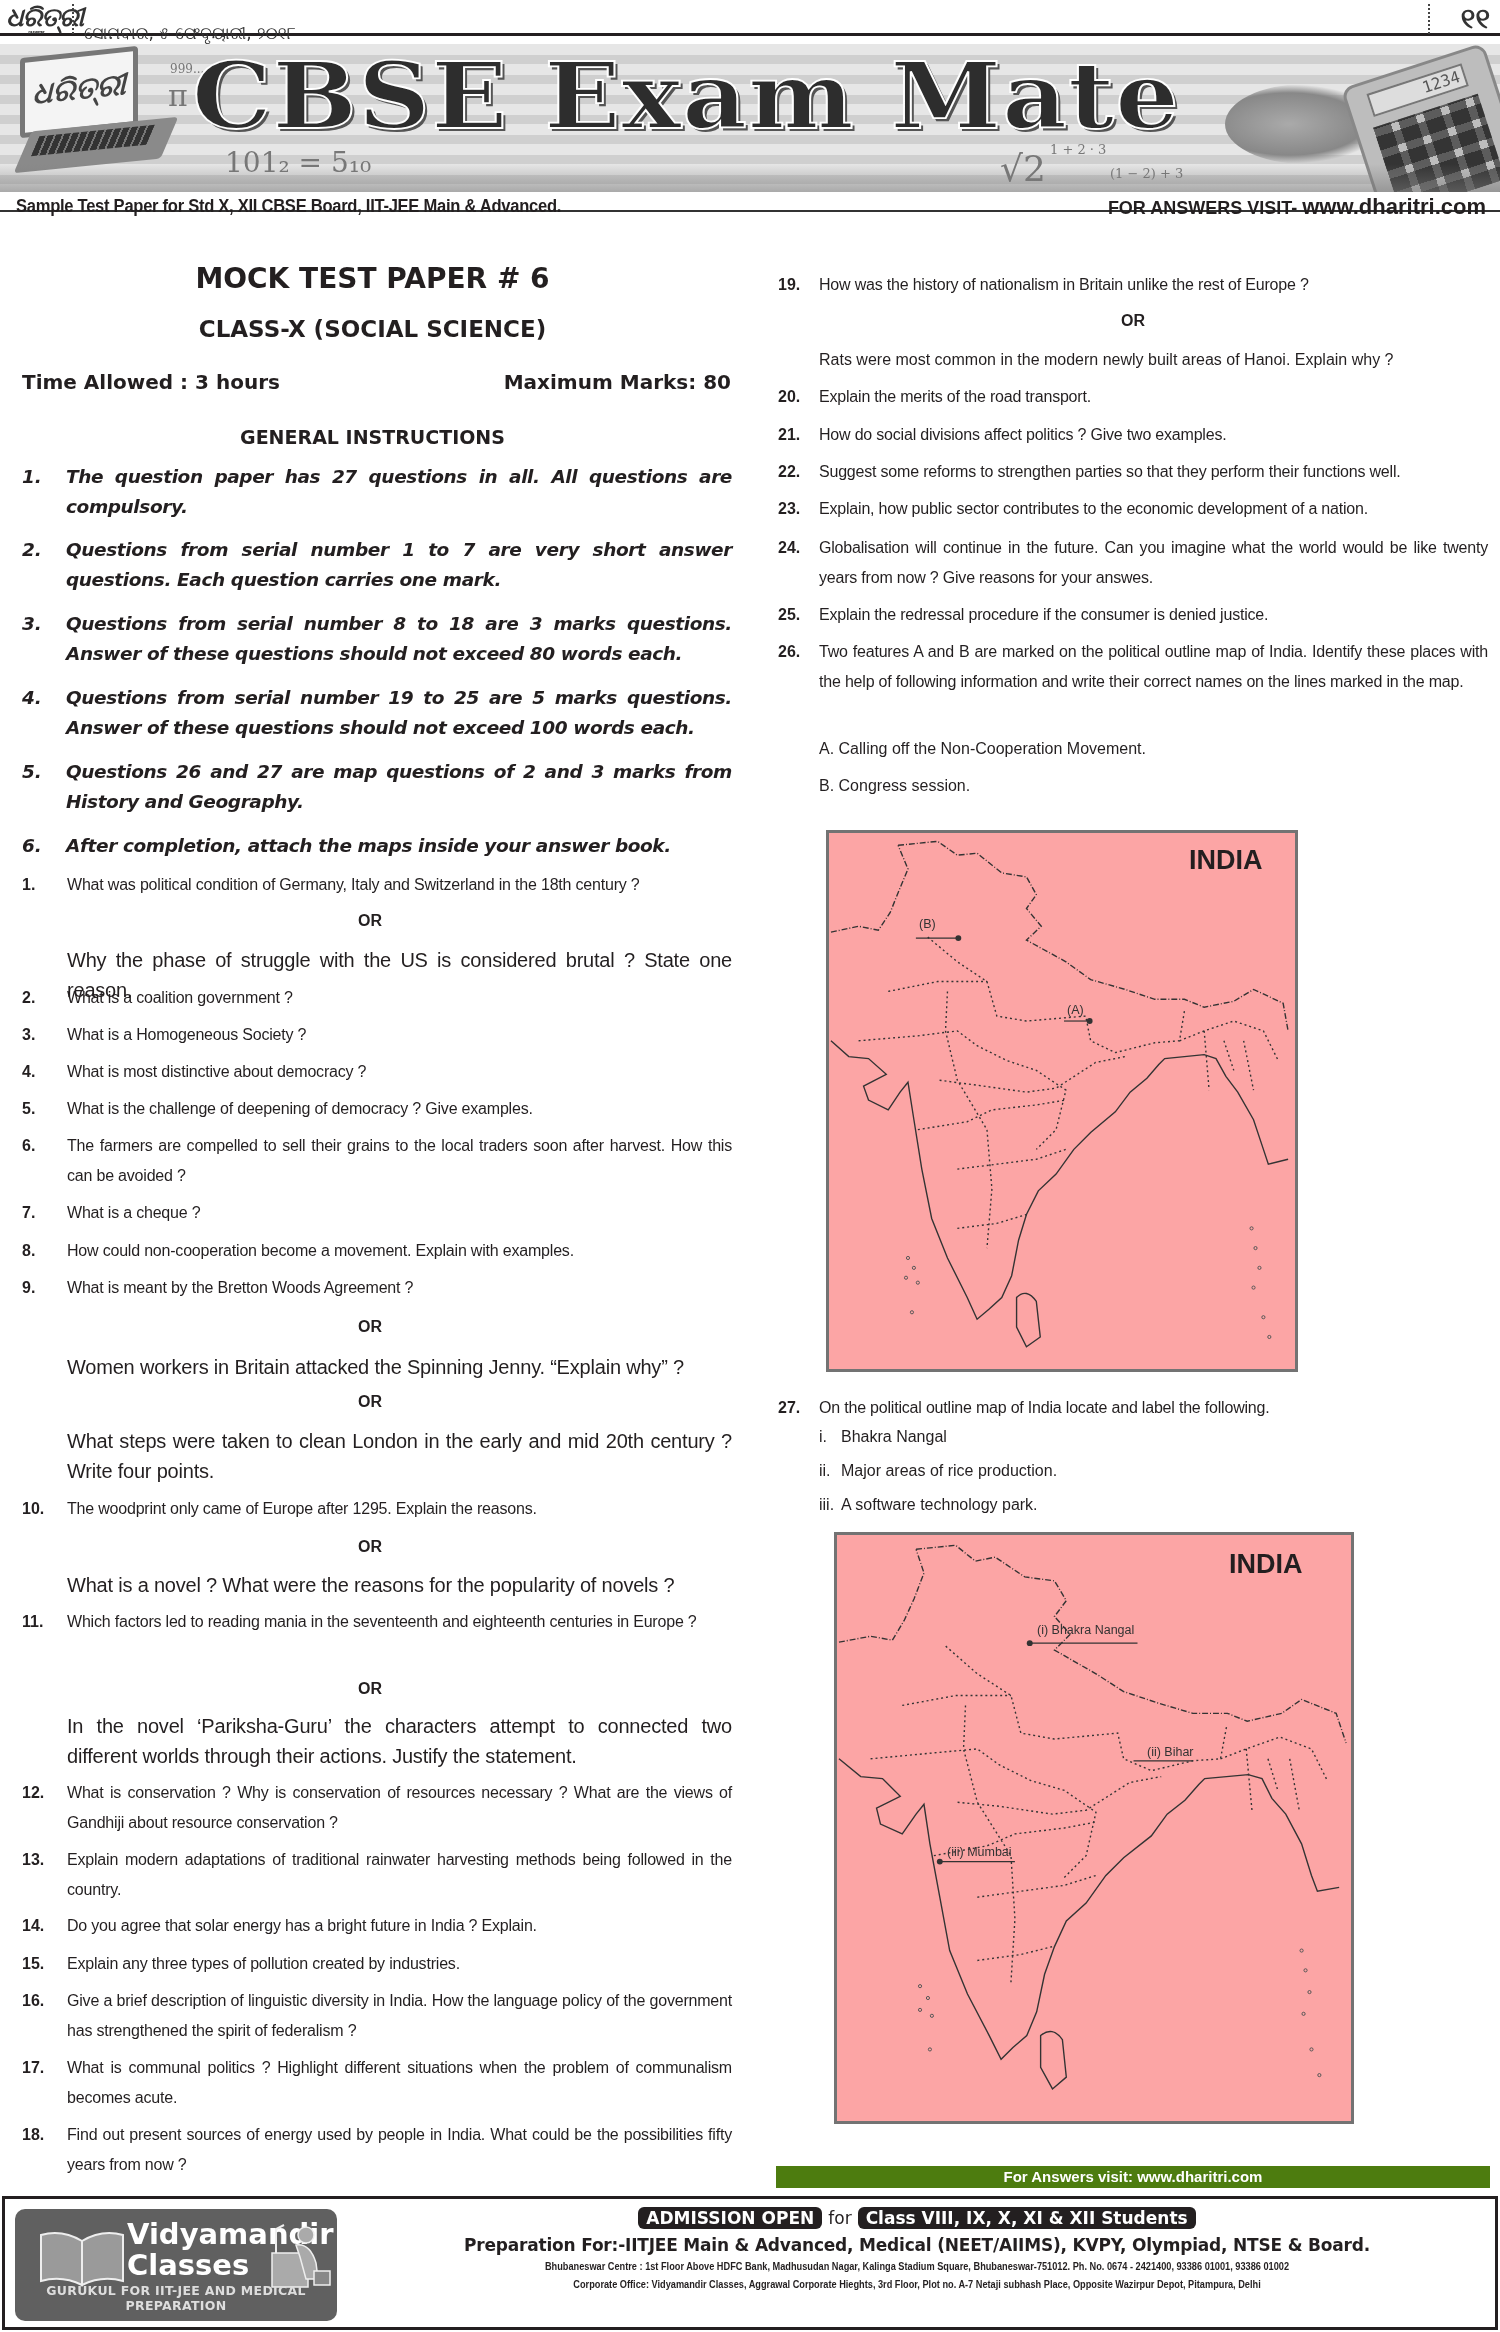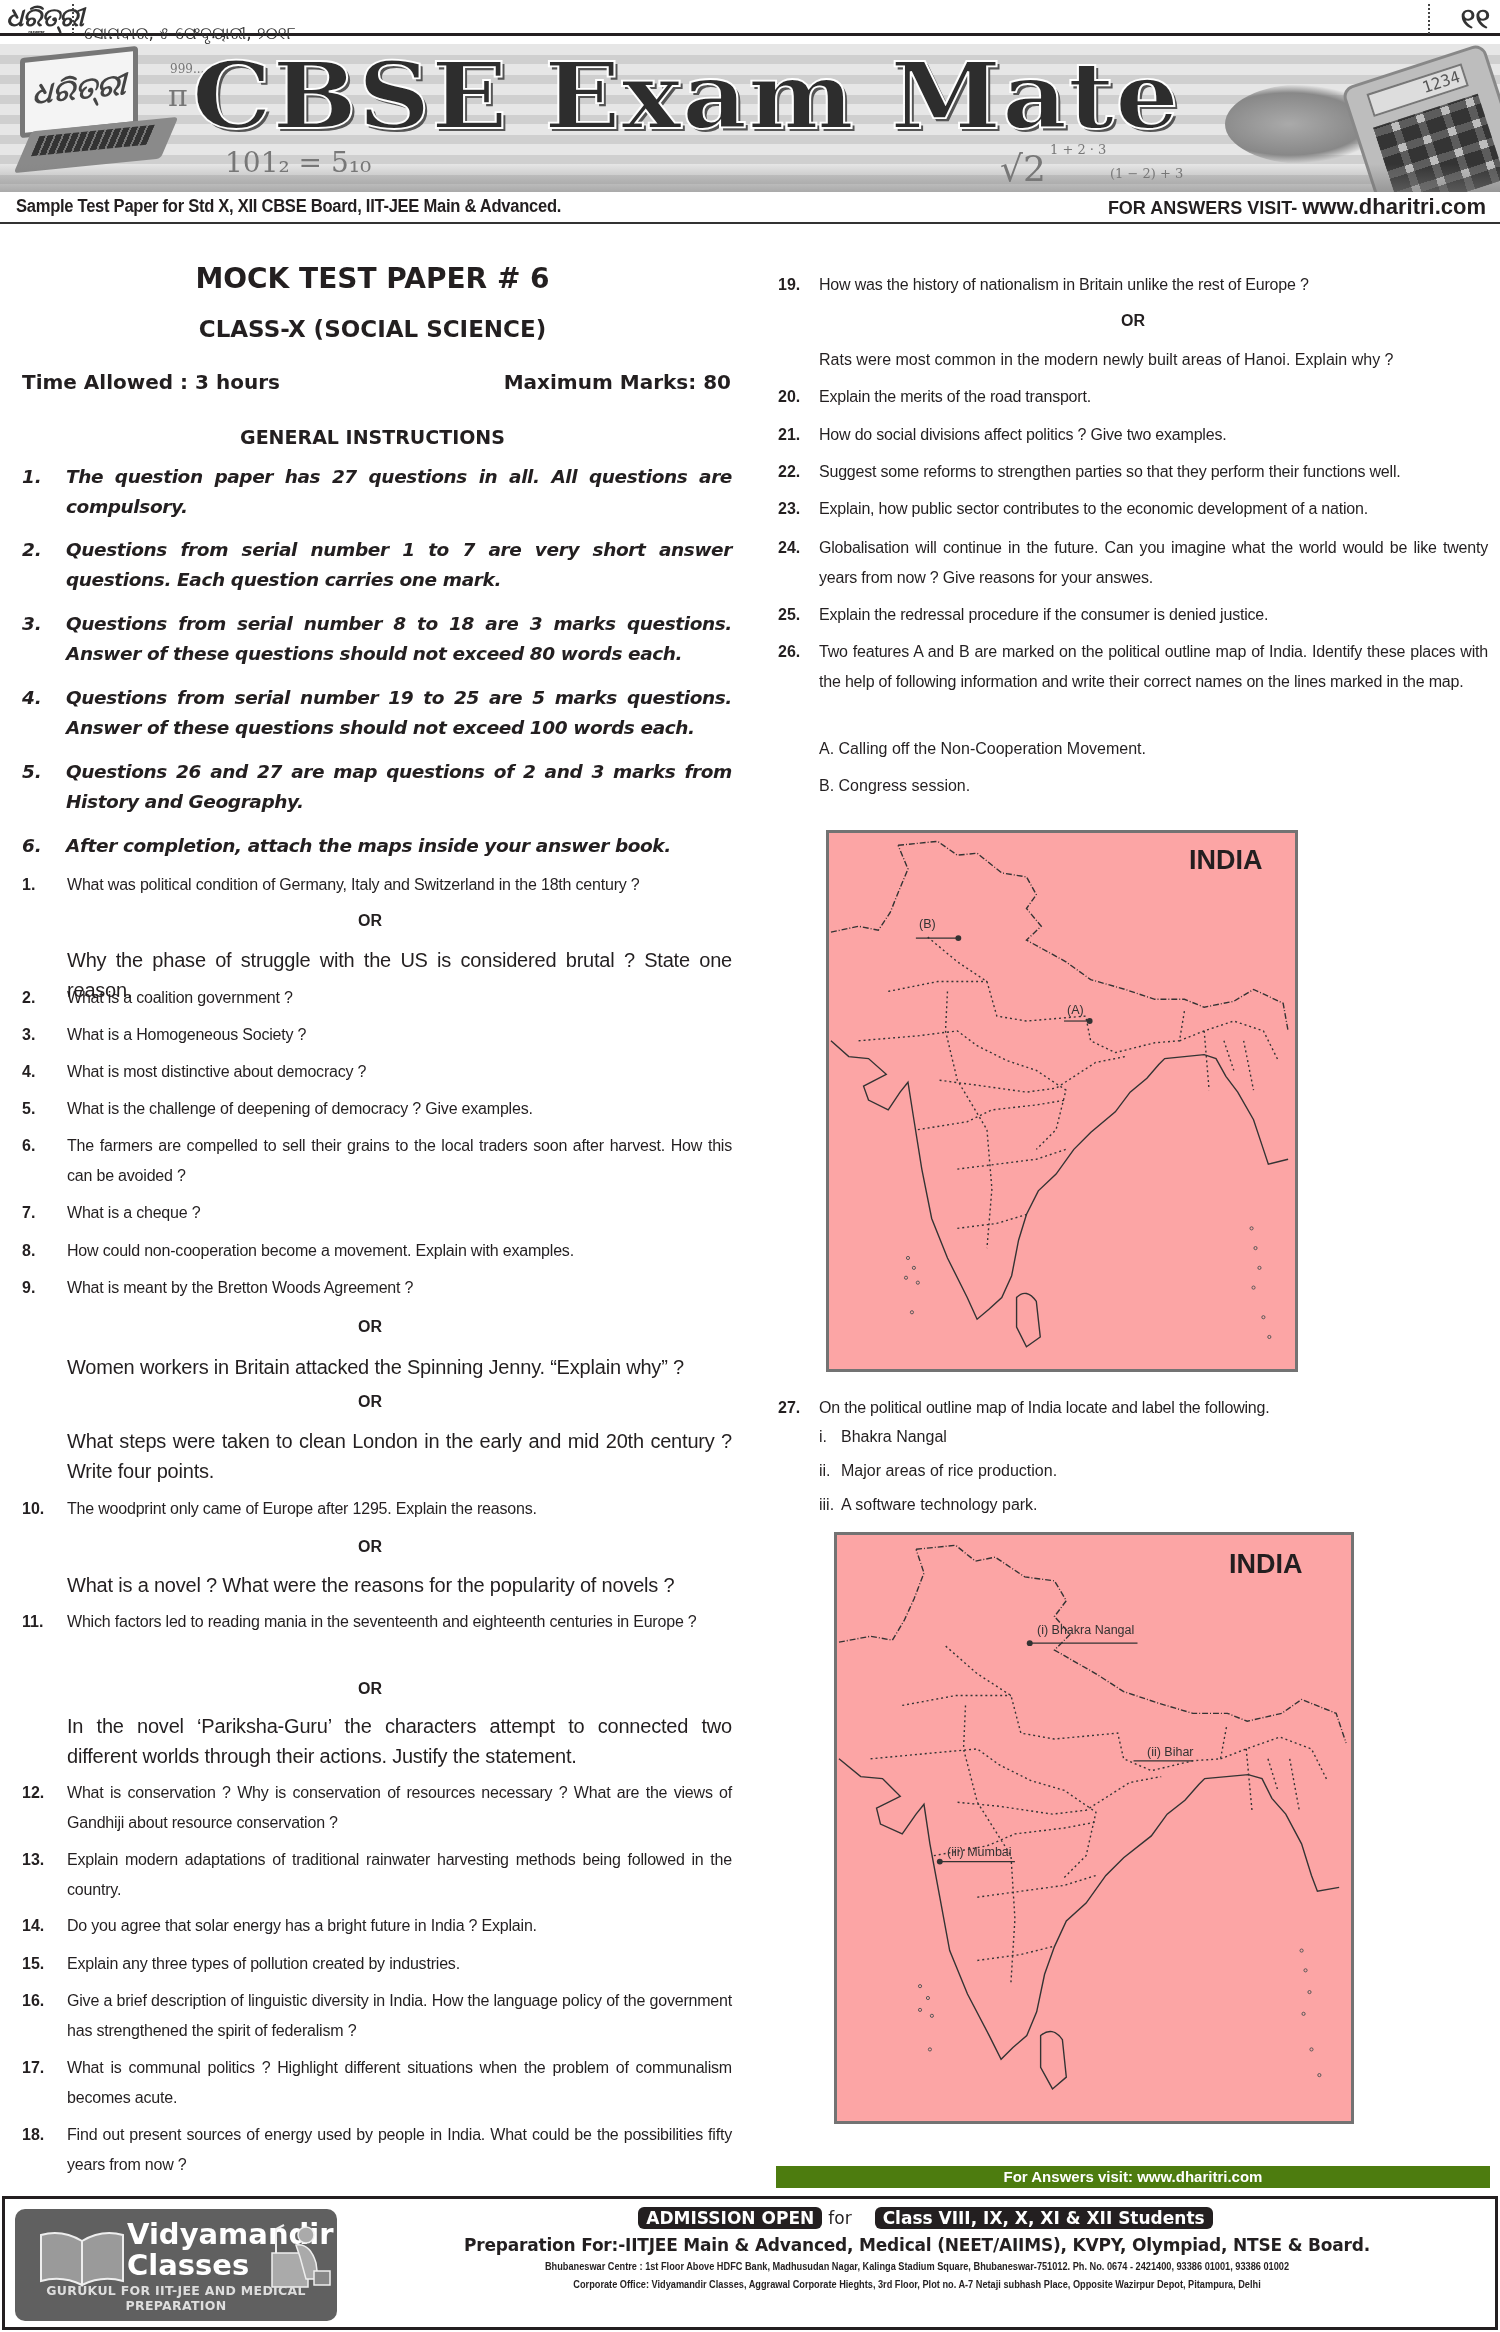--- a/index.html
+++ b/index.html
@@ -24,21 +24,21 @@
   .laptop .base { position: absolute; left: 14px; top: 72px; width: 140px; height: 42px; background: #8a8a8a; border-radius: 4px; transform: skewX(-28deg) rotate(-6deg); }
   .laptop .keys { position: absolute; left: 10px; top: 6px; width: 110px; height: 20px; background: repeating-linear-gradient(90deg, #333 0 6px, #777 6px 8px); }
   .math { position: absolute; font-family: "DejaVu Serif", serif; color: #777; }
   .banner-title { position: absolute; left: 192px; top: 6px; font-family: "DejaVu Serif", serif; font-weight: bold; font-size: 100px; color: #2d2d2d; letter-spacing: 1px;
      -webkit-text-stroke: 2px #fff; text-shadow: 3px 3px 0 #555; white-space: nowrap; line-height: 1; transform: scaleY(0.92); transform-origin: top left; }
   .hand { position: absolute; left: 1225px; top: 40px; width: 160px; height: 80px; background: radial-gradient(ellipse at 40% 50%, #aaa 0%, #888 55%, rgba(0,0,0,0) 70%); border-radius: 50%; }
   .calc { position: absolute; left: 1360px; top: 18px; width: 150px; height: 150px; background: #bdbdbd; border: 3px solid #888; border-radius: 12px; transform: rotate(-18deg); }
   .calc .disp { position: absolute; left: 20px; top: 10px; width: 100px; height: 24px; background: #ddd; border: 2px solid #777; font-family: "DejaVu Sans Mono", monospace; font-size: 16px; text-align: right; color: #555; padding-right: 4px; }
   .calc .pad { position: absolute; left: 16px; top: 44px; width: 110px; height: 90px; background: repeating-linear-gradient(90deg, #444 0 18px, transparent 18px 26px), repeating-linear-gradient(0deg, #444 0 14px, transparent 14px 22px); background-blend-mode: multiply; opacity: .8; }
 
-  .subbar { position: absolute; left: 0; top: 192px; width: 1500px; height: 32px; border-bottom: 2px solid #333; }
+  .subbar { position: absolute; left: 0; top: 192px; width: 1500px; height: 20px; border-bottom: 2px solid #333; }
   .subbar .left { position: absolute; left: 16px; top: 4px; font-size: 18px; font-weight: bold; color: #231f20; letter-spacing: -0.3px; transform: scaleX(0.92); transform-origin: left; }
   .subbar .right { position: absolute; right: 14px; top: 2px; font-size: 18px; font-weight: bold; color: #231f20; white-space: nowrap; }
   .subbar .right b { font-size: 22px; }
 
   
   .col-left { position: absolute; left: 0; top: 224px; width: 745px; }
   .paper-title { position: absolute; left: 0; top: 38px; width: 745px; text-align: center; font-family: "DejaVu Sans", sans-serif; font-size: 28px; font-weight: bold; color: #231f20; }
   .paper-class { position: absolute; left: 0; top: 92px; width: 745px; text-align: center; font-family: "DejaVu Sans", sans-serif; font-size: 23px; font-weight: bold; color: #231f20; }
   .time-allowed { position: absolute; left: 22px; top: 146px; font-family: "DejaVu Sans", sans-serif; font-size: 20px; font-weight: bold; }
   .max-marks { position: absolute; right: 14px; top: 146px; font-family: "DejaVu Sans", sans-serif; font-size: 20px; font-weight: bold; }
@@ -72,21 +72,21 @@
 
   
   .ad { position: absolute; left: 2px; top: 2196px; width: 1496px; height: 134px; border: 3px solid #231f20; background: #fff; }
   .ad-logo { position: absolute; left: 10px; top: 10px; width: 322px; height: 112px; background: #606060; border-radius: 10px; }
   .book { position: absolute; left: 22px; top: 18px; width: 90px; height: 62px; }
   .ad-brand { position: absolute; left: 112px; top: 10px; color: #fff; font-family: "DejaVu Sans", sans-serif; font-weight: bold; font-size: 29px; line-height: 31px; }
   .ad-person { position: absolute; left: 255px; top: 14px; width: 62px; height: 66px; }
   .ad-tag { position: absolute; left: 0; bottom: 8px; width: 322px; text-align: center; color: #ddd; font-family: "DejaVu Sans", sans-serif; font-weight: bold; font-size: 12.5px; letter-spacing: 0.3px; }
   .ad-right { position: absolute; left: 334px; top: 0; width: 1156px; }
   .ad-line1 { position: absolute; left: 0; top: 8px; width: 1156px; text-align: center; font-family: "DejaVu Sans", sans-serif; font-size: 17px; font-weight: bold; }
-  .pill { display: inline-block; background: #231f20; color: #fff; border-radius: 6px; padding: 0 8px; line-height: 22px; font-weight: bold; margin-left: 17px; }
+  .pill { display: inline-block; background: #231f20; color: #fff; border-radius: 6px; padding: 0 8px; line-height: 22px; font-weight: bold; }
   .pill-for { display: inline-block; margin: 0 6px; font-weight: normal; }
   .ad-line2 { position: absolute; left: 0; top: 36px; width: 1156px; text-align: center; font-family: "DejaVu Sans", sans-serif; font-size: 17px; font-weight: bold; white-space: nowrap; letter-spacing: -0.2px; }
   .ad-line3, .ad-line4 { position: absolute; left: 0; width: 1156px; text-align: center; font-family: "Liberation Sans", sans-serif; font-size: 10px; font-weight: bold; white-space: nowrap; transform: scaleX(0.92); }
   .ad-line3 { top: 62px; }
   .ad-line4 { top: 80px; }
   .ad-line5 { position: absolute; left: 0; top: 98px; width: 1156px; text-align: right; font-family: "Liberation Sans", sans-serif; font-size: 13px; margin-top: 40px; }
 </style>
 </head>
 <body>
 

